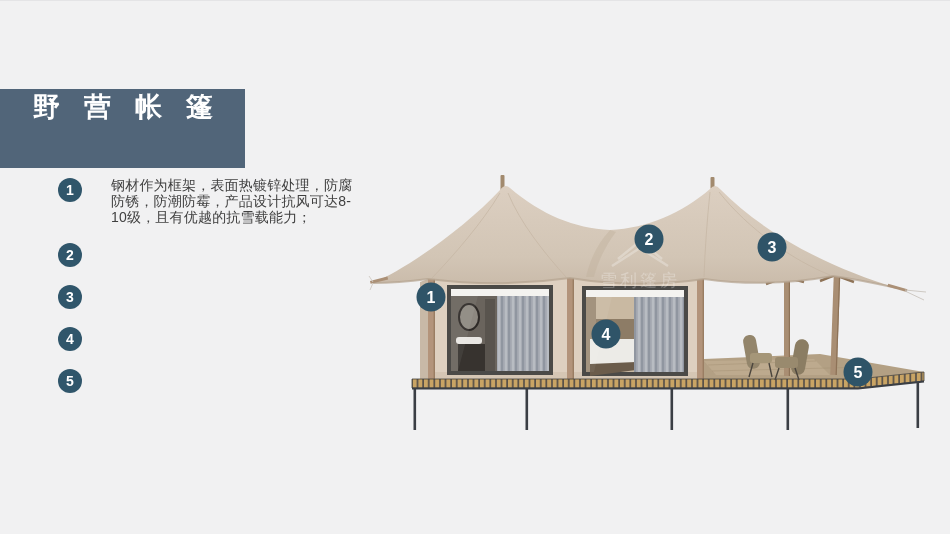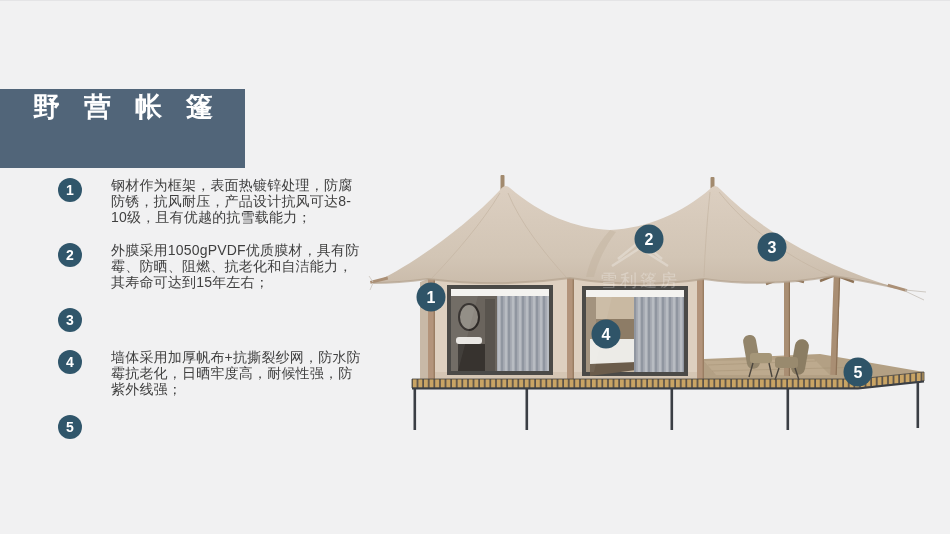--- a/index.html
+++ b/index.html
@@ -47,32 +47,30 @@
 
 <div class="slide">
 
   <div class="title-block">
     <h1>野营帐篷</h1>
   </div>
 
   <ul class="features">
     <li>
       <span class="num-badge">1</span>
-      <span class="feat-text">钢材作为框架，表面热镀锌处理，防腐防锈，抗风耐压，产品设计抗风可达8-10级，且有优越的抗雪载能力；</span>
+      <span class="feat-text">钢材作为框架，表面热镀锌处理，防腐防锈，防潮防霉，产品设计抗风可达8-10级，且有优越的抗雪载能力；</span>
     </li>
     <li>
       <span class="num-badge">2</span>
-      <span class="feat-text">外膜采用1050gPVDF优质膜材，具有防霉、防晒、阻燃、抗老化和自洁能力，其寿命可达到15年左右；</span>
     </li>
     <li>
       <span class="num-badge">3</span>
     </li>
     <li>
       <span class="num-badge">4</span>
-      <span class="feat-text">墙体采用加厚帆布+抗撕裂纱网，防水防霉抗老化，日晒牢度高，耐候性强，防紫外线强；</span>
     </li>
     <li>
       <span class="num-badge">5</span>
     </li>
   </ul>
 
   <svg class="tent-svg" viewBox="0 0 580 320">
     <defs>
       <linearGradient id="roofGrad" x1="0" y1="0" x2="0" y2="1">
         <stop offset="0" stop-color="#dccfc1"></stop>

